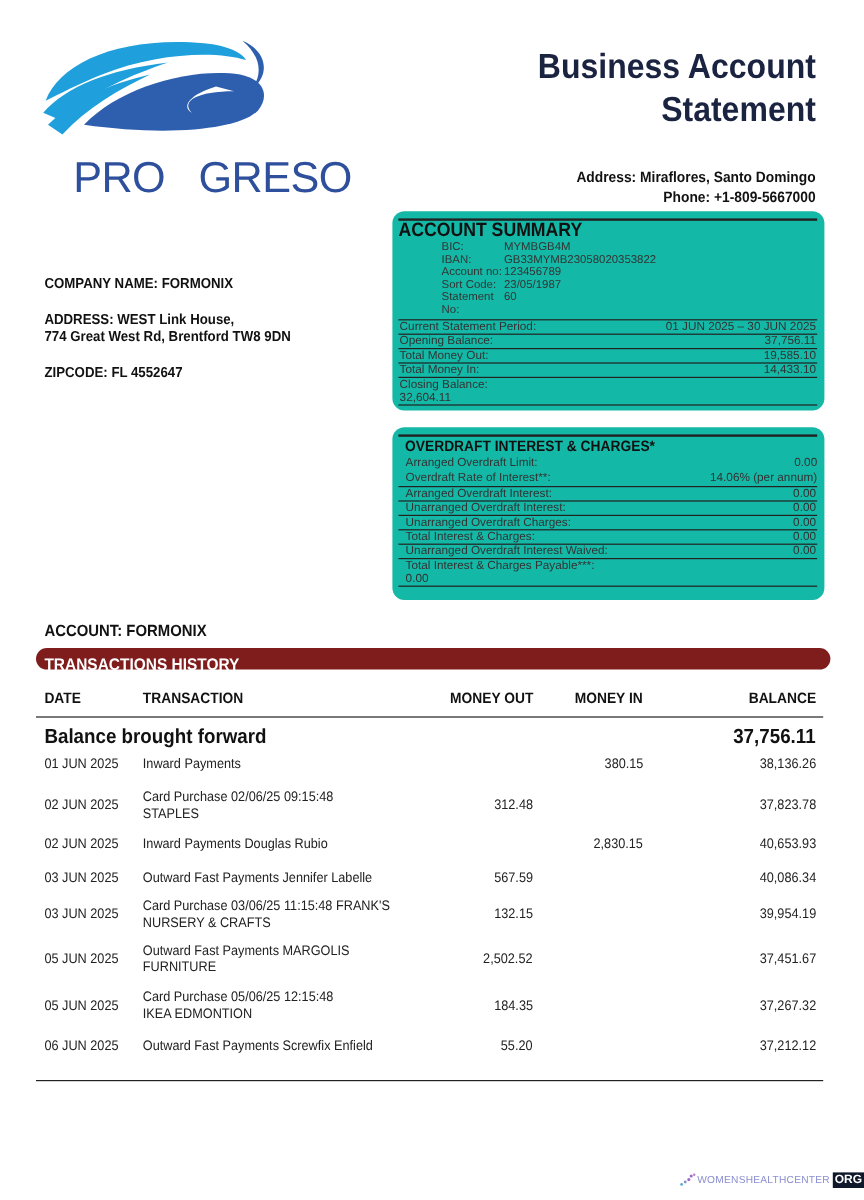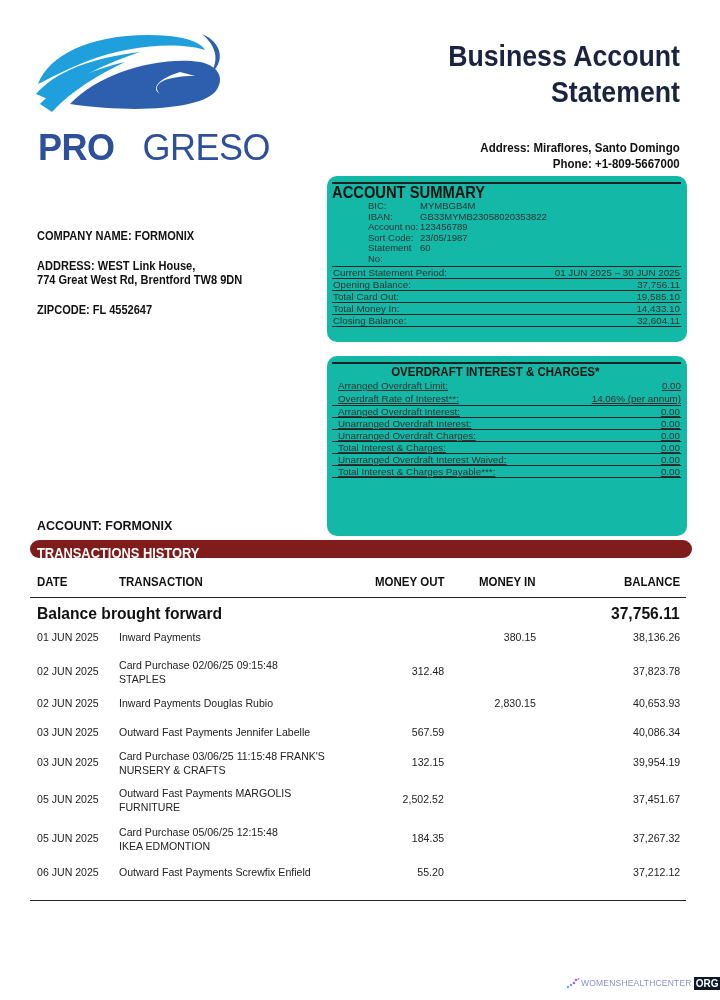--- a/index.html
+++ b/index.html
@@ -7,21 +7,21 @@
     body { position: relative; font-family: "Liberation Sans", sans-serif; color: #111; }
 
     
     .logo { position: absolute; left: 30px; top: 22px; width: 200px; height: 150px; }
     .logo svg { position: absolute; left: 0; top: 0; }
     .logo-text {
       position: absolute; left: 8px; top: 108px;
       font-family: "Liberation Sans", sans-serif; font-size: 36px; letter-spacing: -0.5px;
       color: #2e4f9c; line-height: 1;
     }
-    .logo-text .bold { font-weight: bold; }
+    .logo-text .bold { font-weight: normal; margin-left: 23px; }
     .logo-text .light { font-weight: normal; margin-left: 28px; }
 
     
     .title {
       position: absolute; right: 40px; top: 38px; text-align: right;
       font-family: "Liberation Sans", sans-serif; font-weight: bold; font-size: 29px;
       line-height: 36px; color: #1a2340; transform: scaleX(0.92); transform-origin: right top;
     }
     .contact {
       position: absolute; right: 40px; top: 140px; text-align: right;
@@ -33,37 +33,37 @@
     .company { position: absolute; left: 37px; top: 229px; font-size: 12px; font-weight: bold; line-height: 14px;
       transform: scaleX(0.92); transform-origin: left top; }
     .company .block { margin-bottom: 16px; }
 
     
     .box {
       position: absolute; left: 327px; width: 360px; background: #14b8a6; border-radius: 10px;
       padding: 6px 6px 8px 5px;
     }
     .box-summary { top: 176px; height: 166px; }
-    .box-overdraft { top: 356px; height: 180px; text-align: center; }
+    .box-overdraft { top: 356px; height: 144px; }
     .box .topline { border-top: 2px solid #222; }
     .box h2 {
       font-size: 16px; font-weight: bold; color: #111; line-height: 16px; margin-top: 1px;
       transform: scaleX(0.92); transform-origin: left top; white-space: nowrap;
     }
     .box-overdraft h2 { font-size: 12.5px; line-height: 14px; padding-left: 6px; }
     .kv { font-size: 9.5px; color: #333; line-height: 10.5px; display: flex; }
     .kv .k { width: 88px; padding-left: 36px; }
     .kv .v { flex: 1; }
     .info-block { padding-bottom: 2px; }
     .row {
       display: flex; justify-content: space-between; font-size: 9.8px; color: #333;
       line-height: 11px; padding: 0 1px; border-top: 1.5px solid #222;
     }
-    .row:last-child { border-bottom: 1.5px solid #222; }
-    .box-overdraft .row, .box-overdraft .kv-row { padding-left: 6px; text-decoration: underline; }
+    .row:last-child { border-bottom: 1.5px solid #222; flex-direction: column; }
+    .box-overdraft .row, .box-overdraft .kv-row { padding-left: 6px; }
     .kv-row { display: flex; justify-content: space-between; font-size: 9.8px; color: #333; line-height: 13px; }
 
     
     .account-label { position: absolute; left: 37px; top: 518px; font-size: 13.5px; font-weight: bold;
       transform: scaleX(0.92); transform-origin: left top; }
 
     
     .banner {
       position: absolute; left: 30px; top: 540px; width: 662px; height: 18px;
       background: #7f1d1d; border-radius: 13px; padding-left: 7px;
@@ -165,21 +165,21 @@
   <div>
     <div class="row">
         <span>Current Statement Period:</span>
         <span>01 JUN 2025 – 30 JUN 2025</span>
       </div>
     <div class="row">
         <span>Opening Balance:</span>
         <span>37,756.11</span>
       </div>
     <div class="row">
-        <span>Total Card Out:</span>
+        <span>Total Money Out:</span>
         <span>19,585.10</span>
       </div>
     <div class="row">
         <span>Total Money In:</span>
         <span>14,433.10</span>
       </div>
     <div class="row">
         <span>Closing Balance:</span>
         <span>32,604.11</span>
       </div>

